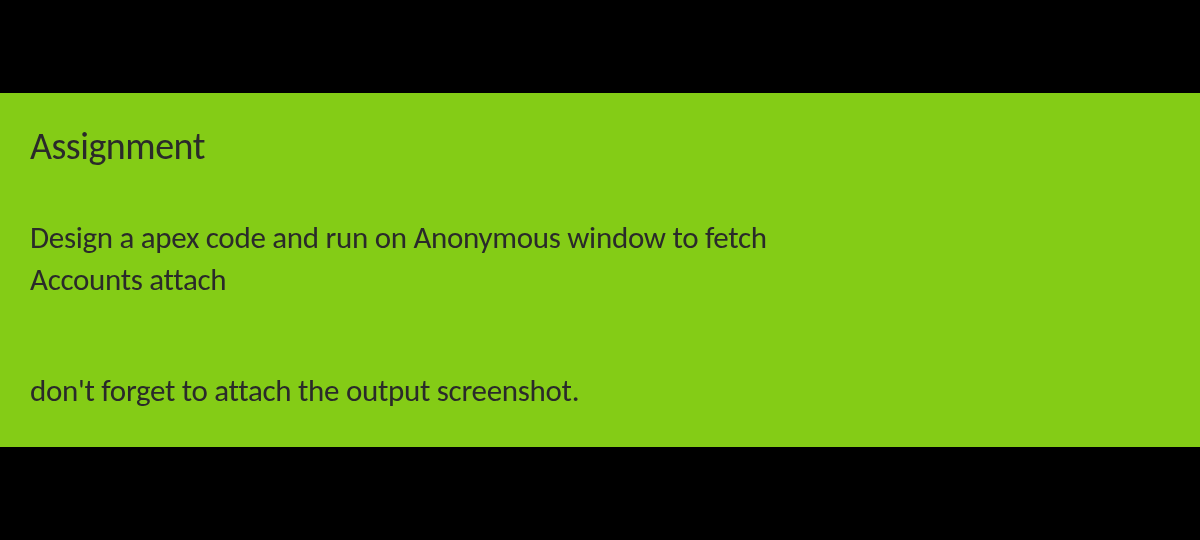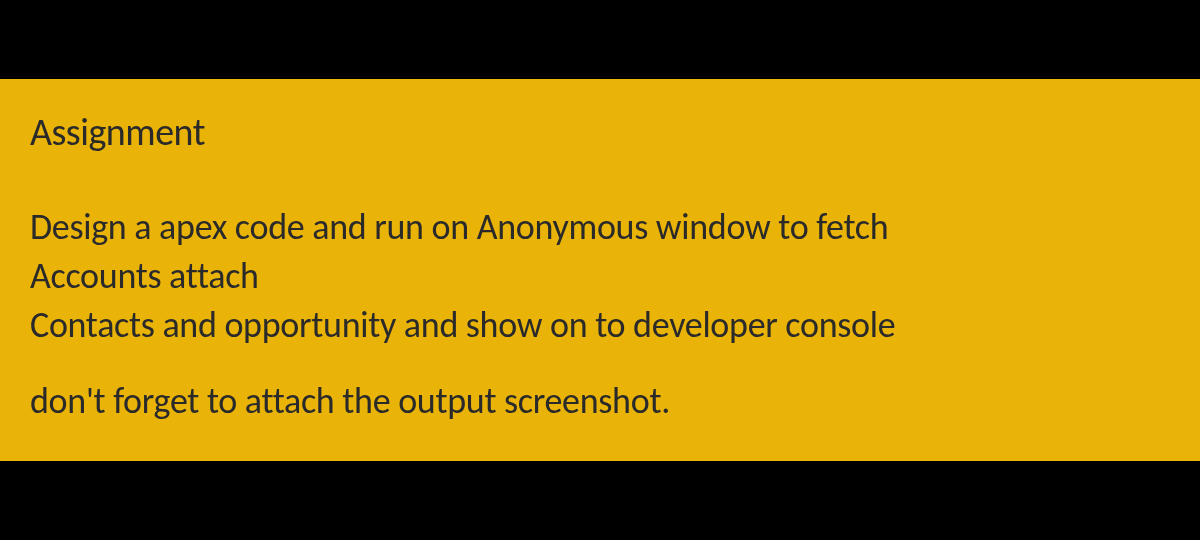--- a/index.html
+++ b/index.html
@@ -10,45 +10,45 @@
     body {
       width: 1200px;
       height: 540px;
       background: #000000;
       font-family: 'Segoe UI', Calibri, Arial, sans-serif;
       display: flex;
       flex-direction: column;
       justify-content: center;
     }
     .content-box {
-      background: #eab308;
+      background: #84cc16;
       width: 100%;
       padding: 30px 30px 35px 30px;
       color: #2a2a2a;
     }
     .title {
       font-size: 38px;
       font-weight: 400;
       margin-bottom: 48px;
       letter-spacing: -0.5px;
     }
     .paragraph {
-      font-size: 36px;
+      font-size: 31px;
       font-weight: 400;
       line-height: 1.35;
       letter-spacing: -0.3px;
     }
     .paragraph + .paragraph {
       margin-top: 28px;
     }
   </style>
 </head>
 <body>
 
 <div class="content-box">
   <div class="title">Assignment</div>
   <div class="paragraph">
     <span>Design a apex code and run on Anonymous window to fetch</span><br>
     <span>Accounts attach</span><br>
-    <span>Contacts and opportunity and show on to developer console</span><br>
+    <br>
   </div>
   <div class="paragraph">don't forget to attach the output screenshot.</div>
 </div>
 
 </body></html>

